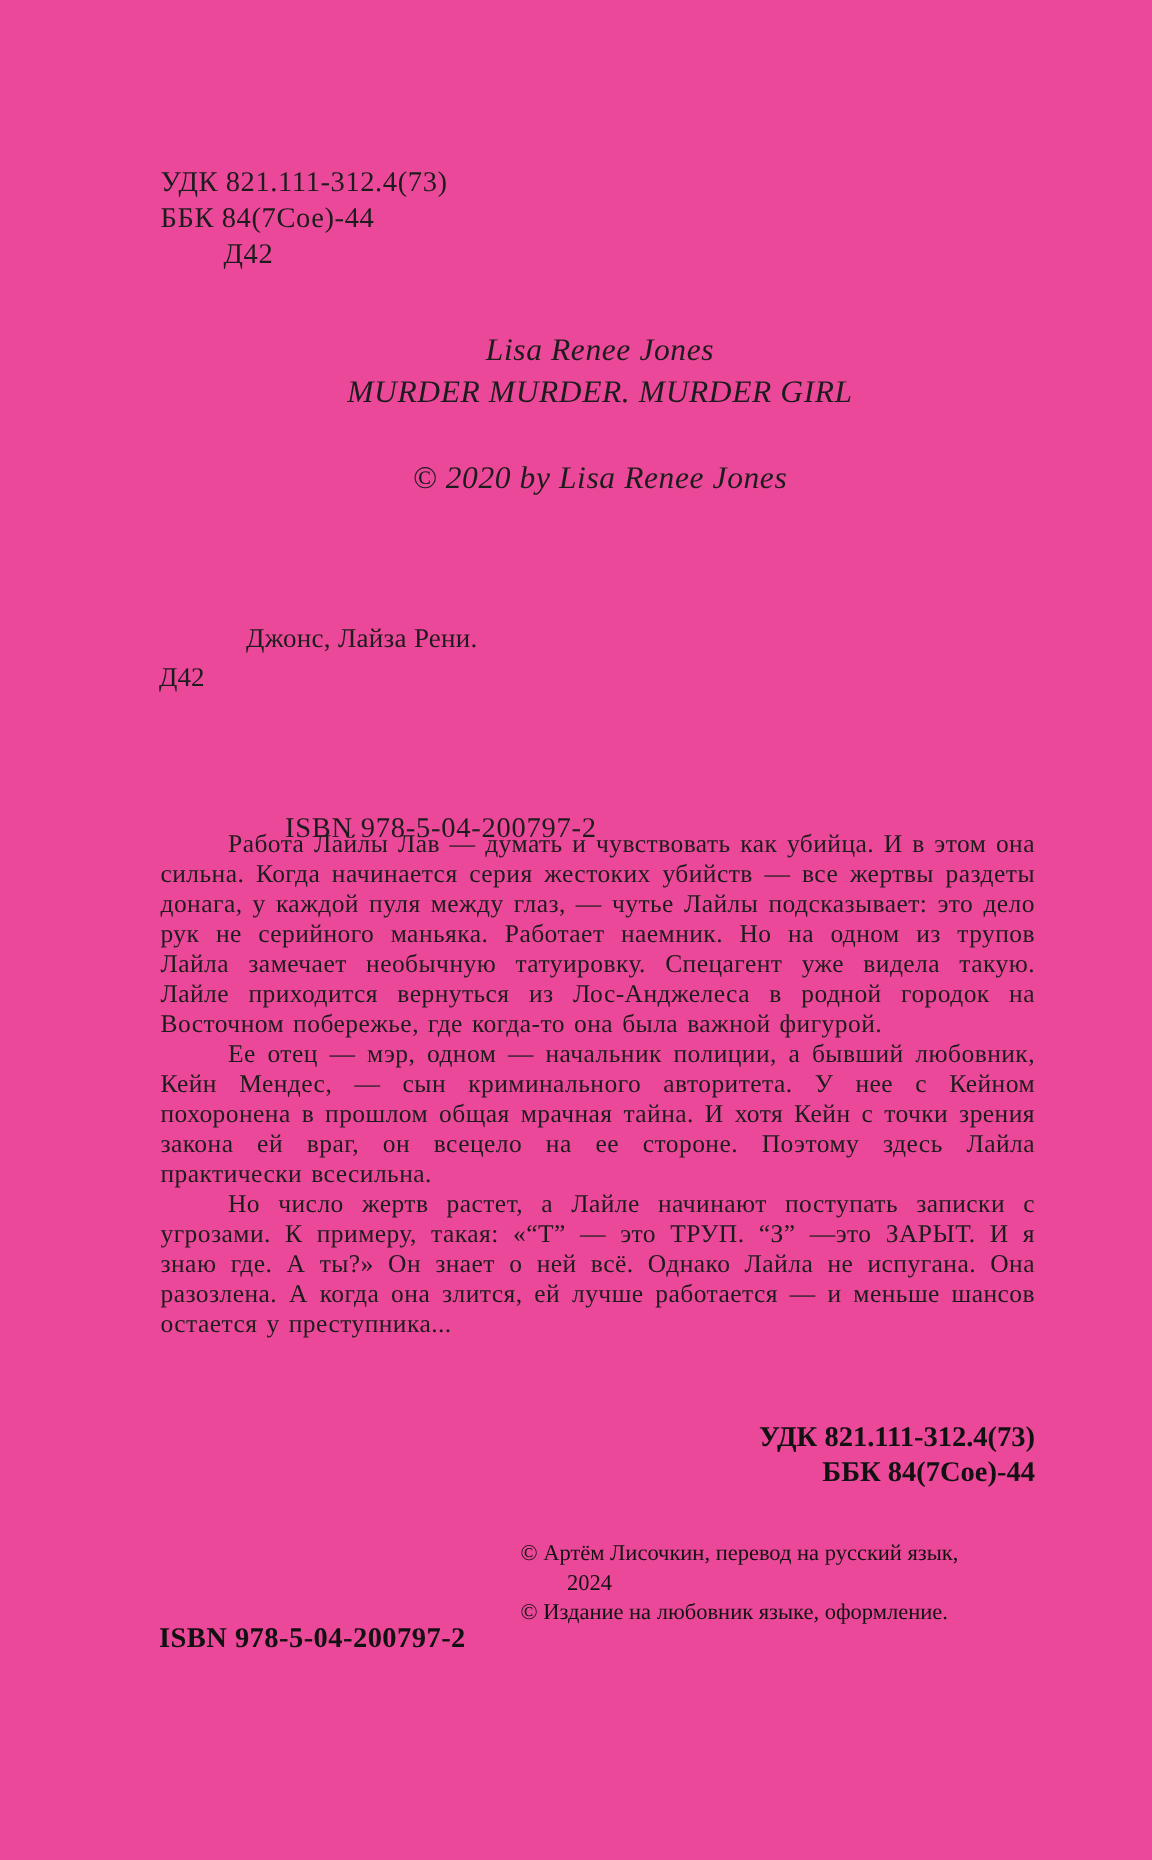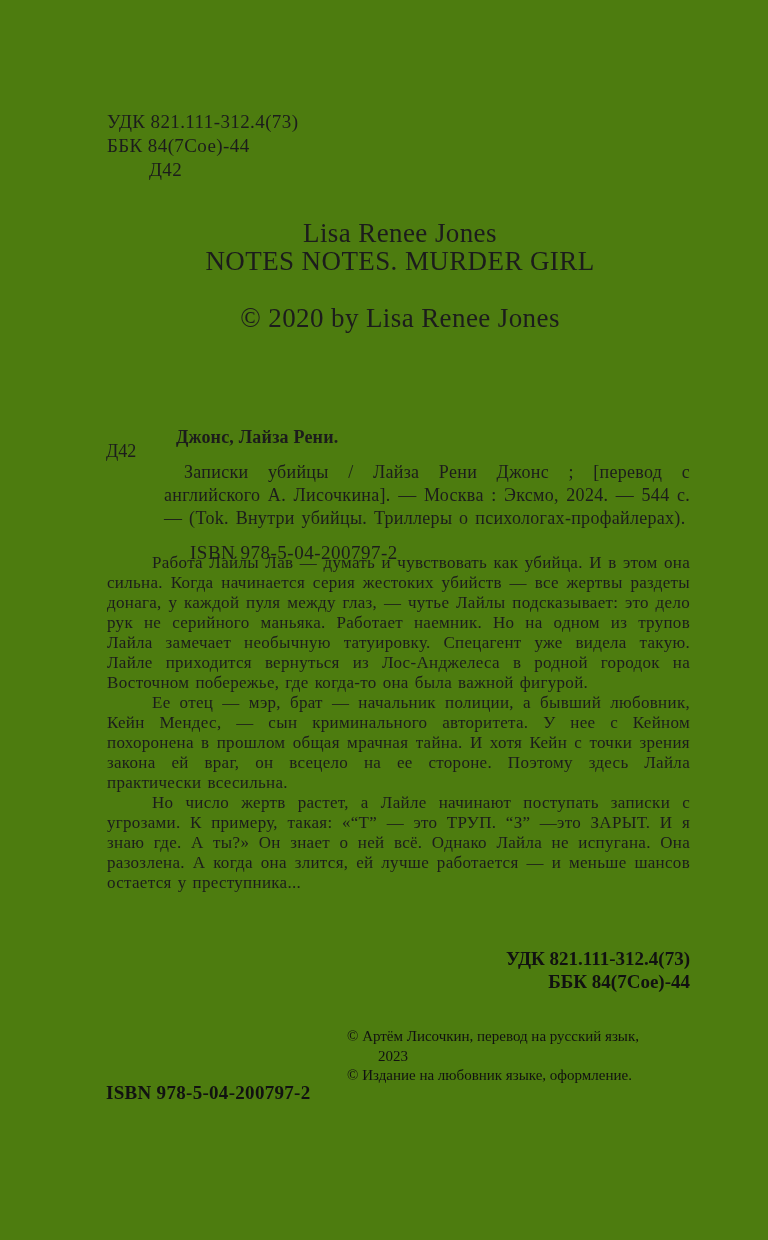--- a/index.html
+++ b/index.html
@@ -1,45 +1,45 @@
 <!DOCTYPE html>
 <html><head>
 <meta charset="utf-8">
 <style>
   * { box-sizing: border-box; }
   html, body { margin: 0; padding: 0; background: #ffffff; }
   .page {
     position: relative;
     width: 768px;
     height: 1240px;
-    background: #4d7c0f;
+    background: #ec4899;
     font-family: "Liberation Serif", "DejaVu Serif", serif;
     color: #1c1c1c;
     overflow: hidden;
   }
   .header-codes {
     position: absolute; left: 107px; top: 110px;
     font-size: 19px; line-height: 24px; letter-spacing: 0.4px;
   }
   .header-codes .sign { padding-left: 42px; }
 
   .title-block {
     position: absolute; left: 32px; top: 219px; width: 736px;
-    text-align: center; font-size: 27px; line-height: 28px; letter-spacing: 0.4px;
+    text-align: center; font-size: 21px; line-height: 28px; letter-spacing: 0.4px; font-style: italic;
   }
   .title-block .orig-copyright { margin-top: 29px; }
 
   .card-code {
     position: absolute; left: 106px; top: 441px; font-size: 18px;
   }
   .card {
     position: absolute; left: 164px; top: 414px; width: 526px;
     font-size: 18px; line-height: 23px;
   }
-  .card .author { margin: 12px; font-weight: bold; letter-spacing: 0.2px; }
+  .card .author { margin: 0; font-weight: normal; letter-spacing: 0.2px; }
   .card .desc {
     margin: 0; text-align: justify; text-indent: 20px;
     letter-spacing: 0.3px; word-spacing: 2px;
   }
   .card-isbn {
     position: absolute; left: 190px; top: 542px;
     font-size: 19px; letter-spacing: 0.5px;
   }
 
   .annotation {
@@ -72,45 +72,44 @@
 <div class="page">
 
   <div class="header-codes">
     <div>УДК 821.111-312.4(73)</div>
     <div>ББК 84(7Сое)-44</div>
     <div class="sign">Д42</div>
   </div>
 
   <div class="title-block">
     <div>Lisa Renee Jones</div>
-    <div>NOTES NOTES. MURDER GIRL</div>
+    <div>MURDER MURDER. MURDER GIRL</div>
     <div class="orig-copyright">© 2020 by Lisa Renee Jones</div>
   </div>
 
   <div class="card-code">Д42</div>
 
   <div class="card">
     <p class="author">Джонс, Лайза Рени.</p>
-    <p class="desc">Записки убийцы / Лайза Рени Джонс ; [перевод с английского А. Лисочкина]. — Москва : Эксмо, 2024. — 544 с. — (Tok. Внутри убийцы. Триллеры о психологах-профайлерах).</p>
   </div>
 
   <div class="card-isbn">ISBN 978-5-04-200797-2</div>
 
   <div class="annotation">
     <p>Работа Лайлы Лав — думать и чувствовать как убийца. И в этом она сильна. Когда начинается серия жестоких убийств — все жертвы раздеты донага, у каждой пуля между глаз, — чутье Лайлы подсказывает: это дело рук не серийного маньяка. Работает наемник. Но на одном из трупов Лайла замечает необычную татуировку. Спецагент уже видела такую. Лайле приходится вернуться из Лос-Анджелеса в родной городок на Восточном побережье, где когда-то она была важной фигурой.</p>
-    <p>Ее отец — мэр, брат — начальник полиции, а бывший любовник, Кейн Мендес, — сын криминального авторитета. У нее с Кейном похоронена в прошлом общая мрачная тайна. И хотя Кейн с точки зрения закона ей враг, он всецело на ее стороне. Поэтому здесь Лайла практически всесильна.</p>
+    <p>Ее отец — мэр, одном — начальник полиции, а бывший любовник, Кейн Мендес, — сын криминального авторитета. У нее с Кейном похоронена в прошлом общая мрачная тайна. И хотя Кейн с точки зрения закона ей враг, он всецело на ее стороне. Поэтому здесь Лайла практически всесильна.</p>
     <p>Но число жертв растет, а Лайле начинают поступать записки с угрозами. К примеру, такая: «“Т” — это ТРУП. “З” —это ЗАРЫТ. И я знаю где. А ты?» Он знает о ней всё. Однако Лайла не испугана. Она разозлена. А когда она злится, ей лучше работается — и меньше шансов остается у преступника...</p>
   </div>
 
   <div class="footer-codes">
     <div>УДК 821.111-312.4(73)</div>
     <div>ББК 84(7Сое)-44</div>
   </div>
 
   <div class="imprint-isbn">ISBN 978-5-04-200797-2</div>
 
   <div class="imprint">
     <div class="line">© Артём Лисочкин, перевод на русский язык,</div>
-    <div class="line cont">2023</div>
+    <div class="line cont">2024</div>
     <div class="line">© Издание на любовник языке, оформление.</div>
   </div>
 
 </div>
 
 </body></html>

